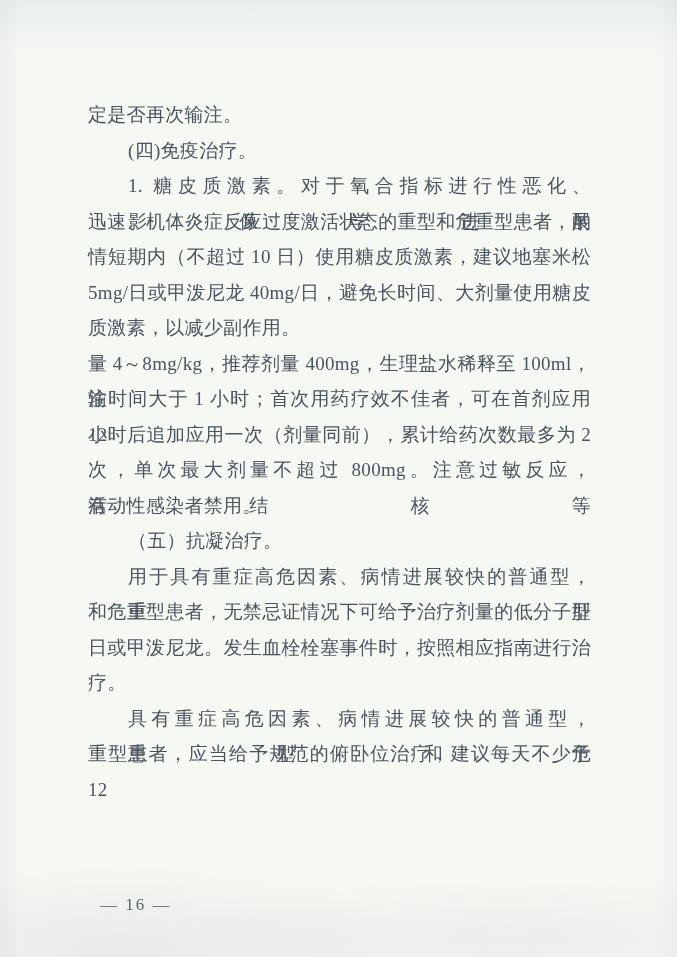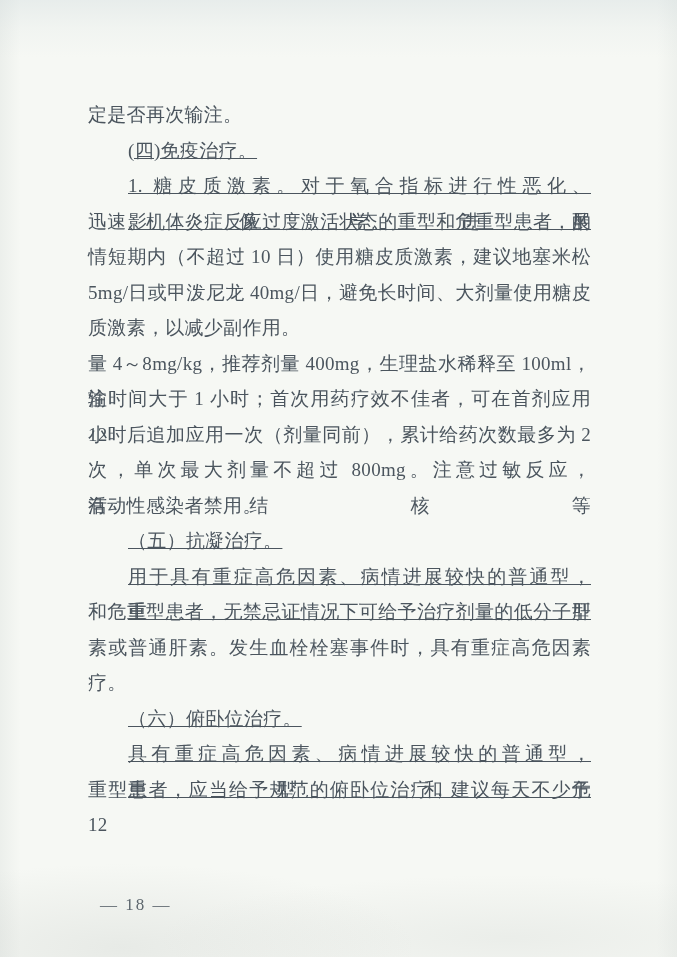--- a/index.html
+++ b/index.html
@@ -39,21 +39,20 @@
     text-align:left;
   }
   .line.j{
     white-space:normal;
     text-align:justify;
     text-align-last:justify;
     word-break:keep-all;
   }
   .line.ind{
     padding-left:40px;
-    text-decoration:underline;
   }
   .page-number{
     position:absolute;
     left:100px; top:893px;
     height:24px; line-height:24px;
     font-size:17px;
     letter-spacing:2px;
     color:var(--footer-ink);
   }
 </style>
@@ -70,20 +69,19 @@
       <div class="line j">5mg/日或甲泼尼龙 40mg/日，避免长时间、大剂量使用糖皮</div>
       <div class="line">质激素，以减少副作用。</div>
       <div class="line j">量 4～8mg/kg，推荐剂量 400mg，生理盐水稀释至 100ml，输</div>
       <div class="line j">注时间大于 1 小时；首次用药疗效不佳者，可在首剂应用 12</div>
       <div class="line j">小时后追加应用一次（剂量同前），累计给药次数最多为 2</div>
       <div class="line j">次，单次最大剂量不超过 800mg。注意过敏反应，有结核等</div>
       <div class="line">活动性感染者禁用。</div>
       <div class="line ind">（五）抗凝治疗。</div>
       <div class="line j ind">用于具有重症高危因素、病情进展较快的普通型，重型</div>
       <div class="line j">和危重型患者，无禁忌证情况下可给予治疗剂量的低分子肝</div>
-      <div class="line j">素或普通肝素。发生血栓栓塞事件时，具有重症高危因素</div>
+      <div class="line j">日或甲泼尼龙。发生血栓栓塞事件时，按照相应指南进行治</div>
       <div class="line">疗。</div>
-      <div class="line ind">（六）俯卧位治疗。</div>
       <div class="line j ind">具有重症高危因素、病情进展较快的普通型，重型和危</div>
       <div class="line j">重型患者，应当给予规范的俯卧位治疗，建议每天不少于 12</div>
     </div>
-  <div class="page-number">— 18 —</div>
+  <div class="page-number">— 16 —</div>
 </div>
 
 </body></html>

